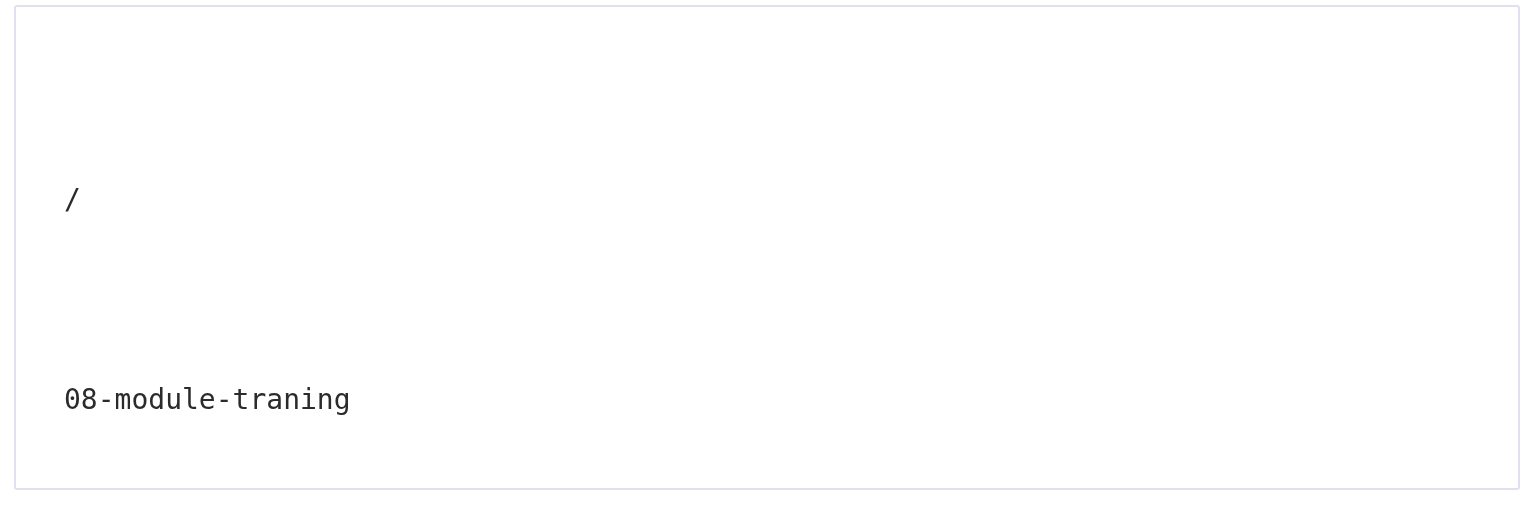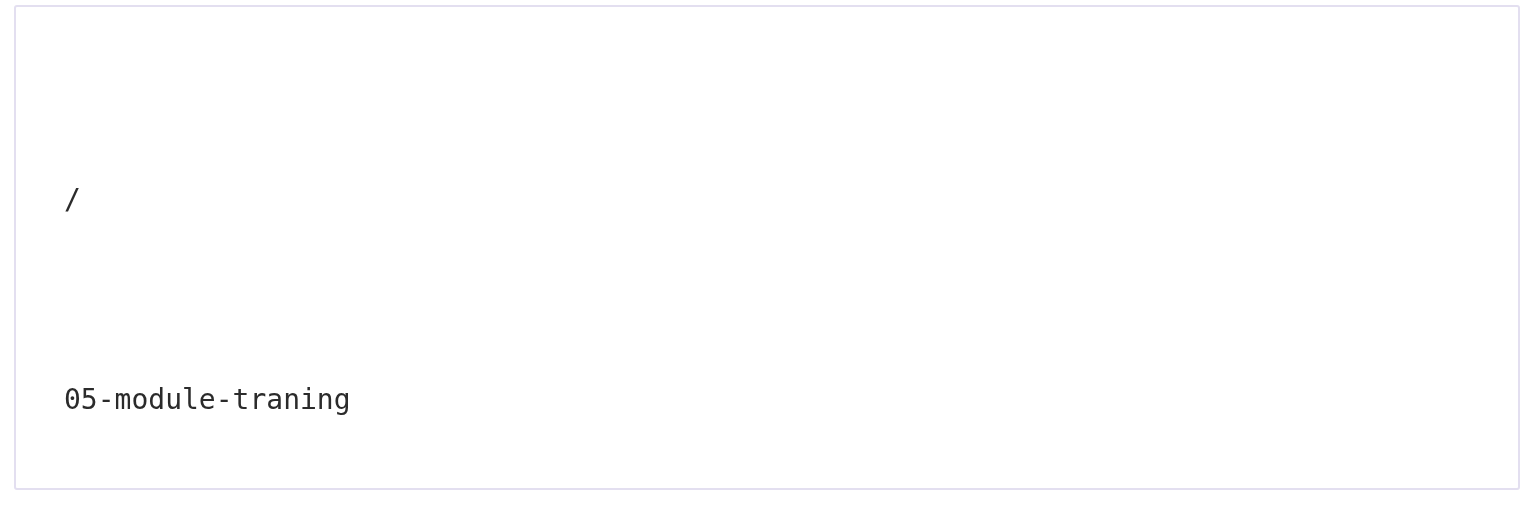--- a/index.html
+++ b/index.html
@@ -63,21 +63,21 @@
   }
 </style>
 </head>
 <body>
 
 <div id="code-card">
   <div id="tree-block">
 
     <span class="tree-line"><span class="tree-branch"></span><span class="tree-name">/</span><span class="tree-gap"></span><span class="tree-comment"></span></span>
 
-    <span class="tree-line"><span class="tree-branch"></span><span class="tree-name">05-module-traning</span><span class="tree-gap"></span><span class="tree-comment"></span></span>
+    <span class="tree-line"><span class="tree-branch"></span><span class="tree-name">08-module-traning</span><span class="tree-gap"></span><span class="tree-comment"></span></span>
 
     
 
     
 
     
 
     
 
     

